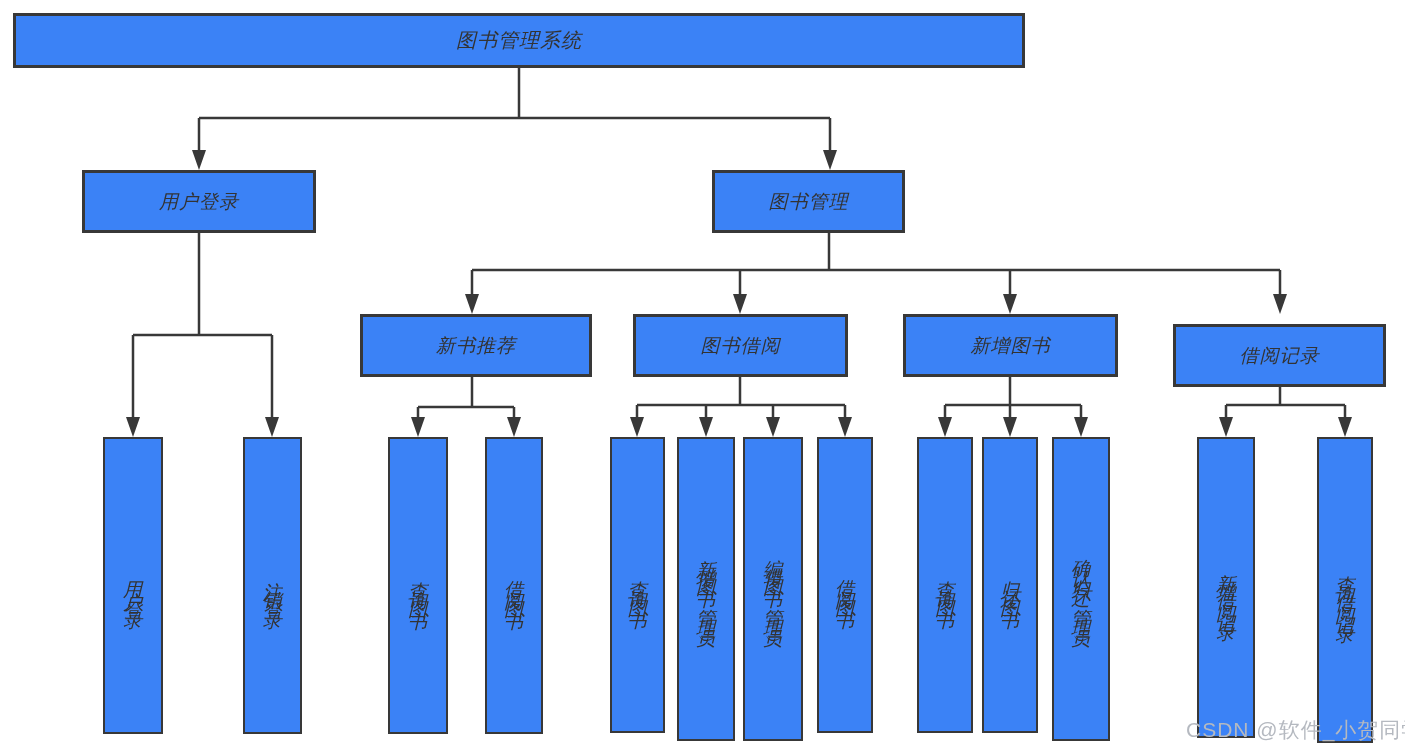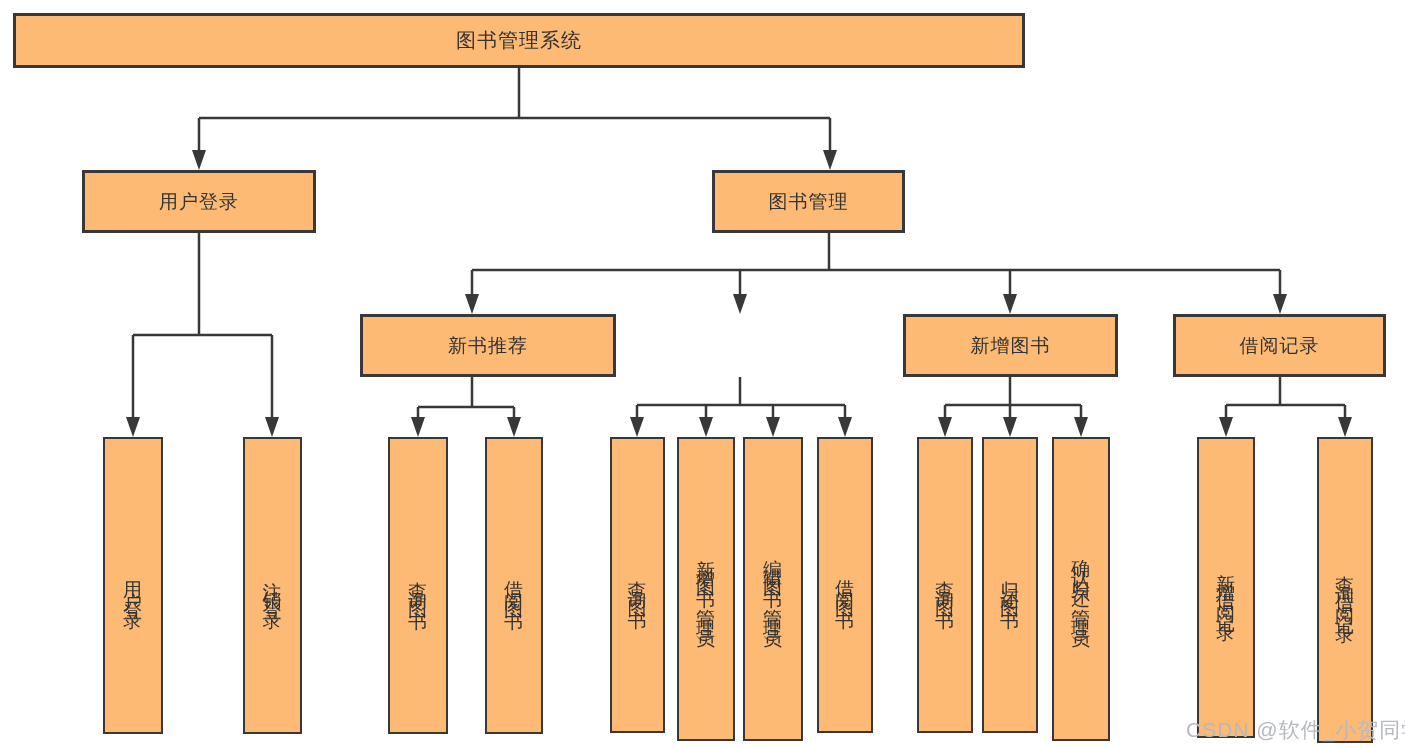--- a/index.html
+++ b/index.html
@@ -17,29 +17,30 @@
   }
   .wires {
     position: absolute;
     left: 0;
     top: 0;
     pointer-events: none;
   }
   .node {
     position: absolute;
     box-sizing: border-box;
-    background: #fdba74;
+    background: #3b82f6;
     border: 3px solid #383838;
     display: flex;
     align-items: center;
     justify-content: center;
     color: #333333;
     font-size: 19px;
     letter-spacing: 1px;
     text-align: center;
+    font-style: italic;
   }
   .lvl1 { font-size: 20px; }
   .leaf { border-width: 2.5px; }
   .leaf .vtext {
     writing-mode: vertical-rl;
     letter-spacing: 10px;
     line-height: 1;
     font-size: 19px;
     color: #333333;
   }
@@ -102,27 +103,30 @@
     <span>图书管理系统</span>
   </div>
 
   <div class="node" style="left:82px; top:170px; width:234px; height:63px">
     <span>用户登录</span>
   </div>
   <div class="node" style="left:712px; top:170px; width:193px; height:63px">
     <span>图书管理</span>
   </div>
 
-  <div class="node" style="left:360px; top:314px; width:256px; height:63px">
+  <div class="node" style="left:360px; top:314px; width:232px; height:63px">
     <span>新书推荐</span>
+  </div>
+  <div class="node" style="left:633px; top:314px; width:215px; height:63px">
+    <span>图书借阅</span>
   </div>
   <div class="node" style="left:903px; top:314px; width:215px; height:63px">
     <span>新增图书</span>
   </div>
-  <div class="node" style="left:1173px; top:314px; width:213px; height:63px">
+  <div class="node" style="left:1173px; top:324px; width:213px; height:63px">
     <span>借阅记录</span>
   </div>
 
   <div class="node leaf" style="left:103px; top:437px; width:60px; height:297px">
     <span class="vtext">用户登录</span>
   </div>
   <div class="node leaf" style="left:243px; top:437px; width:59px; height:297px">
     <span class="vtext">注销登录</span>
   </div>
 

